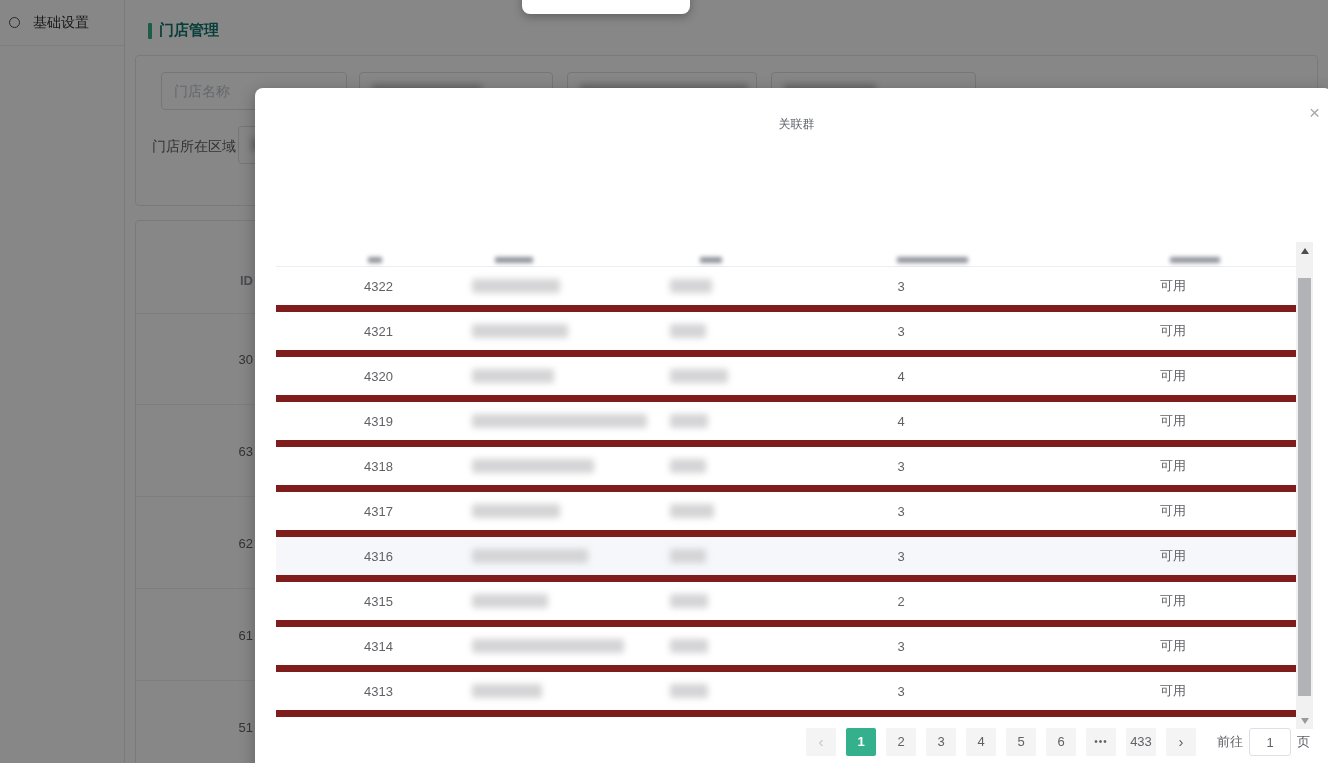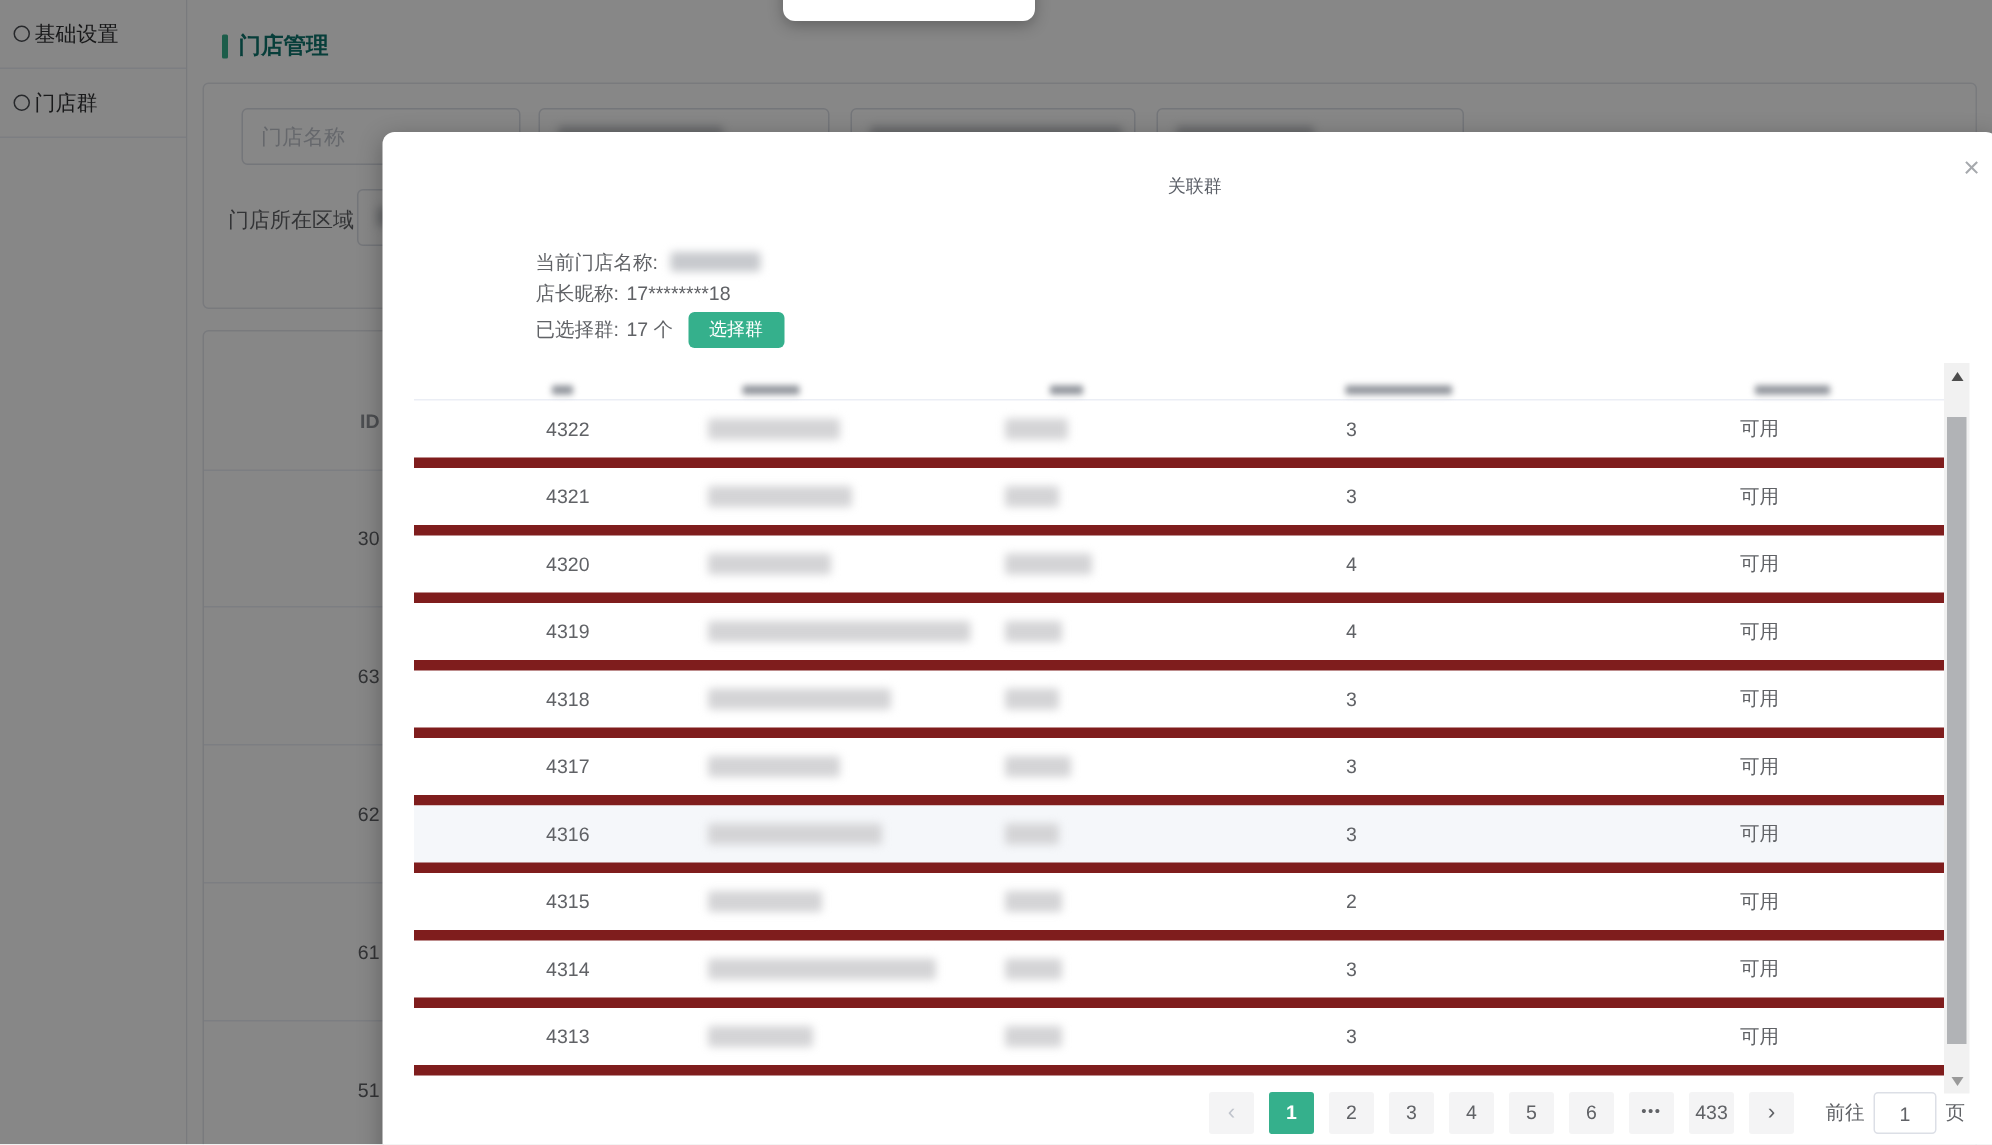--- a/index.html
+++ b/index.html
@@ -2,21 +2,21 @@
 <html style="--accent: #35b08c;"><head>
 <meta charset="utf-8">
 <style>
   * { margin:0; padding:0; box-sizing:border-box; }
   html,body { width:1328px; height:763px; }
   body { font-family:"Liberation Sans","DejaVu Sans",sans-serif; }
   .screen { position:relative; width:1328px; height:763px; overflow:hidden; background:#fff; }
 
   
   .sidebar { position:absolute; left:0; top:0; width:125px; height:763px; background:#fff; border-right:1px solid #e4e7ed; z-index:1; }
-  .side-item { height:46px; display:flex; align-items:center; gap:3px; padding-left:9px; border-bottom:1px solid #ebeef5; font-size:14px; color:#303133; cursor:pointer; }
+  .side-item { height:46px; display:flex; align-items:center; gap:13px; padding-left:9px; border-bottom:1px solid #ebeef5; font-size:14px; color:#303133; cursor:pointer; }
   .radio-circle { width:11px; height:11px; border:1.8px solid #4a4d52; border-radius:50%; flex:0 0 auto; }
   .main { position:absolute; left:125px; top:0; right:0; bottom:0; background:#fff; z-index:1; }
   .page-header { position:absolute; left:23px; top:21px; display:flex; align-items:center; }
   .accent-bar { width:4px; height:16px; background:var(--accent,#35b08c); margin-right:7px; border-radius:1px; }
   .page-title { font-size:15px; font-weight:bold; color:#0f766e; }
   .panel { position:absolute; background:#fff; border:1px solid #e4e7ed; border-radius:4px; }
   .panel1 { left:10px; top:55px; right:10px; height:151px; }
   .panel2 { left:10px; top:220px; right:10px; height:600px; }
   .f-input { position:absolute; height:38px; border:1px solid #dcdfe6; border-radius:4px; background:#fff; font-size:14px; color:#606266; padding:0 12px; }
   input.f-input::placeholder { color:#c0c4cc; }
@@ -76,24 +76,20 @@
 </head>
 <body>
 
 <div class="screen">
 
   <div class="sidebar">
     <div class="side-item">
       <span class="radio-circle"></span>
       <span>基础设置</span>
     </div>
-    <div class="side-item">
-      <span class="radio-circle"></span>
-      <span>门店群</span>
-    </div>
   </div>
 
   <div class="main">
     <div class="page-header">
       <span class="accent-bar"></span>
       <span class="page-title">门店管理</span>
     </div>
 
     <div class="panel panel1">
       <input class="f-input" style="left: 25px; top: 16px; width: 186px;" placeholder="门店名称">
@@ -136,35 +132,20 @@
   </div>
 
   <div class="overlay"></div>
 
   <div class="toast"></div>
 
   <div class="modal">
     <div class="modal-title">关联群</div>
     <div class="modal-close">×</div>
 
-    <div class="info">
-      <div class="info-line">
-        <span>当前门店名称:</span>
-        <span class="blurblock" style="width:60px; margin-left:8px;"></span>
-      </div>
-      <div class="info-line">
-        <span>店长昵称:</span>
-        <span class="mgr-val">17********18</span>
-      </div>
-      <div class="info-line third">
-        <span>已选择群:</span>
-        <span class="mgr-val">17 个</span>
-        <button class="select-btn">选择群</button>
-      </div>
-    </div>
 
     <div class="m-table">
       <div class="m-head">
         <span class="head-mark" style="left:92px;  width:14px;"></span>
         <span class="head-mark" style="left:219px; width:38px;"></span>
         <span class="head-mark" style="left:424px; width:22px;"></span>
         <span class="head-mark" style="left:621px; width:71px;"></span>
         <span class="head-mark" style="left:894px; width:50px;"></span>
       </div>
       <div id="m-body">

